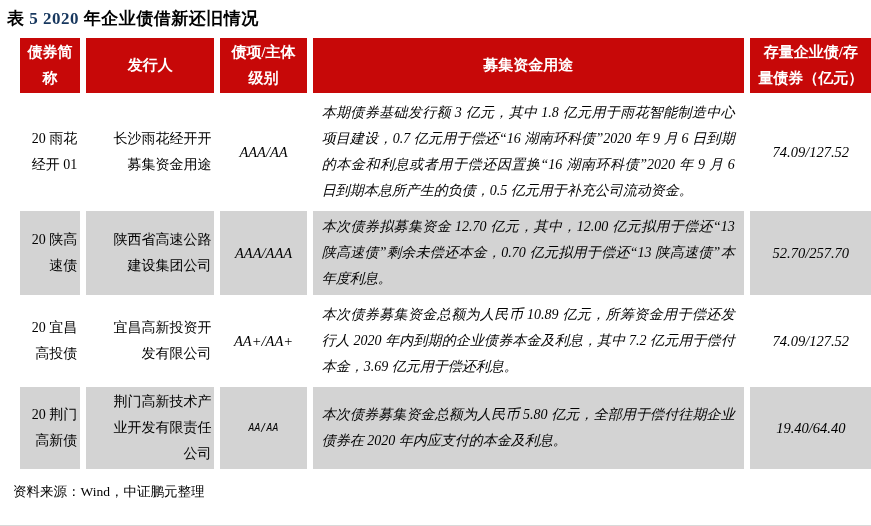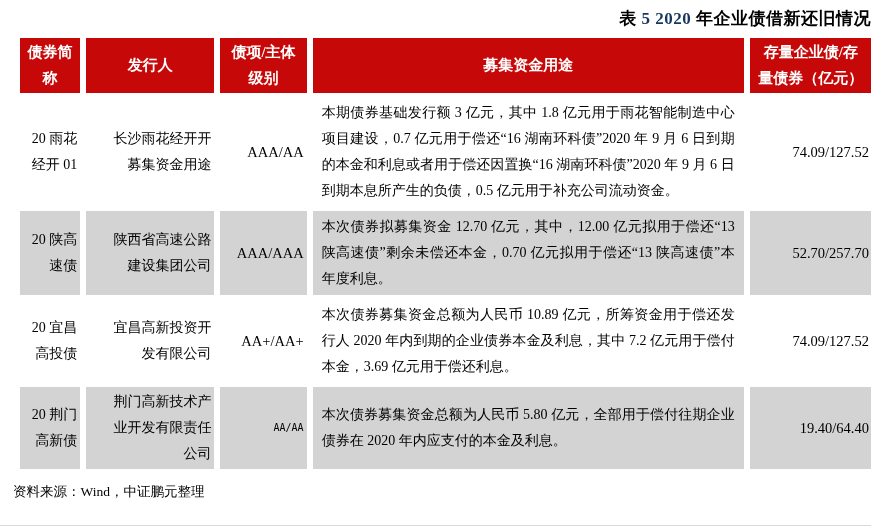--- a/index.html
+++ b/index.html
@@ -18,21 +18,20 @@
     height: 526px;
     border-bottom: 1px solid #d9d9d9;
     box-sizing: border-box;
   }
   .doc-title {
     margin: 0;
     padding: 7px 0 4px 7px;
     font-size: 17px;
     font-weight: bold;
     letter-spacing: 0.5px;
-    text-align: right;
   }
   table.refi-table {
     border-collapse: separate;
     border-spacing: 6px 4px;
     table-layout: fixed;
     width: 864px;
     margin-left: 14px;
   }
   th {
     background: #c70808;
@@ -52,31 +51,33 @@
     background: #ffffff;
     padding: 2px 3px;
     line-height: 26px;
   }
   tbody tr:nth-child(even) td { background: #d3d3d3; }
   td.cell-bond, td.cell-issuer {
     text-align: right;
     white-space: pre-line;
   }
   td.cell-rating, td.cell-outstanding {
-    text-align: right;
+    text-align: center;
     font-size: 14.5px;
+    font-style: italic;
   }
   tbody tr:nth-child(4) td.cell-rating {
     font-family: "DejaVu Sans Mono", "Liberation Mono", monospace;
     font-size: 10px;
   }
   td.cell-usage {
     text-align: justify;
     text-justify: inter-ideograph;
     padding: 3px 9px;
+    font-style: italic;
   }
   .source-note {
     margin: 10px 0 0 13px;
     font-size: 13.5px;
   }
 </style>
 </head>
 <body>
 
 <div class="page">

